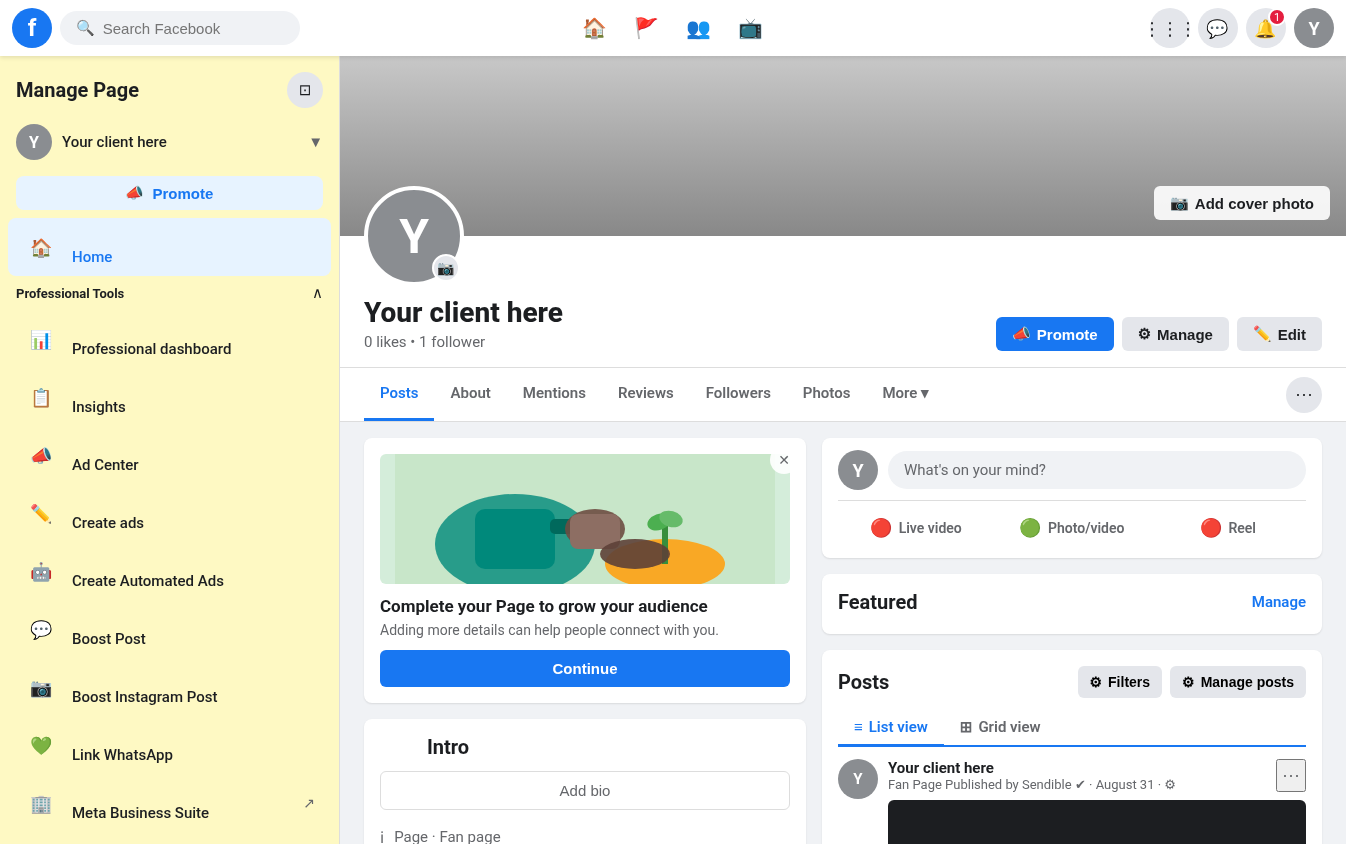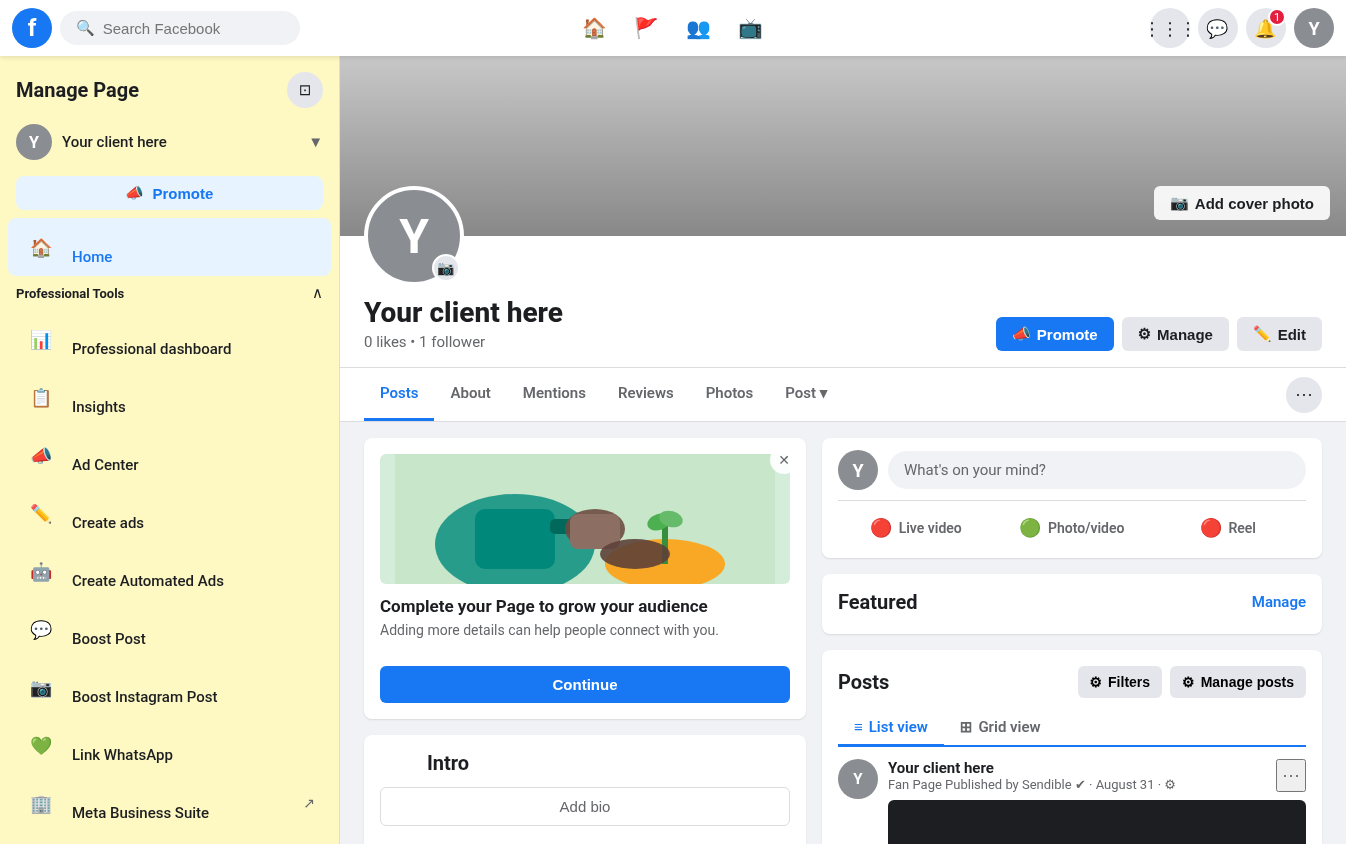--- a/index.html
+++ b/index.html
@@ -75,21 +75,21 @@
     .page-body { display: flex; gap: 16px; padding: 16px 24px; background: #f0f2f5; }
     .col-left { flex: 1; min-width: 0; display: flex; flex-direction: column; gap: 16px; }
     .col-right { width: 500px; min-width: 500px; display: flex; flex-direction: column; gap: 16px; }
 
     
     .card { background: #fff; border-radius: 8px; padding: 16px; box-shadow: 0 1px 2px rgba(0,0,0,0.1); }
 
     
     .grow-card-img { width: 100%; height: 130px; border-radius: 6px; overflow: hidden; background: #d4edda; display: flex; align-items: center; justify-content: center; margin-bottom: 12px; }
     .grow-card-title { font-size: 17px; font-weight: 700; margin-bottom: 6px; }
-    .grow-card-desc { font-size: 14px; color: #65676b; margin-bottom: 28px; }
+    .grow-card-desc { font-size: 14px; color: #65676b; margin-bottom: 12px; }
     .btn-continue { background: #1877f2; color: #fff; border: none; border-radius: 6px; padding: 10px; font-size: 15px; font-weight: 600; cursor: pointer; width: 100%; }
     .close-card-btn { position: absolute; top: 8px; right: 8px; width: 28px; height: 28px; border-radius: 50%; background: rgba(255,255,255,0.9); display: flex; align-items: center; justify-content: center; cursor: pointer; font-size: 14px; color: #65676b; border: none; }
 
     
     .intro-title { font-size: 20px; font-weight: 700; margin-bottom: 12px; margin-left: 47px; }
     .intro-add-bio { border: 1px solid #ddd; border-radius: 6px; padding: 10px 16px; width: 100%; background: #fff; font-size: 15px; color: #65676b; cursor: pointer; text-align: center; margin-bottom: 12px; }
     .intro-row { display: flex; align-items: center; gap: 10px; padding: 4px 0; font-size: 15px; color: #65676b; }
     .intro-row-icon { font-size: 16px; color: #65676b; }
 
     
@@ -264,23 +264,24 @@
           </button>
         </div>
       </div>
     </div>
 
     <div class="profile-tabs">
       <div class="tab-item active">Posts</div>
       <div class="tab-item">About</div>
       <div class="tab-item">Mentions</div>
       <div class="tab-item">Reviews</div>
+      <div class="tab-item">Followers</div>
       <div class="tab-item">Photos</div>
       <div class="tab-item tab-more">
-        <span>Post ▾</span>
+        <span>More ▾</span>
       </div>
       <div class="tab-spacer"></div>
       <button class="tab-dots-btn">···</button>
     </div>
 
     <div class="page-body">
 
       <div class="col-left">
 
         <div class="card grow-card-wrap">

